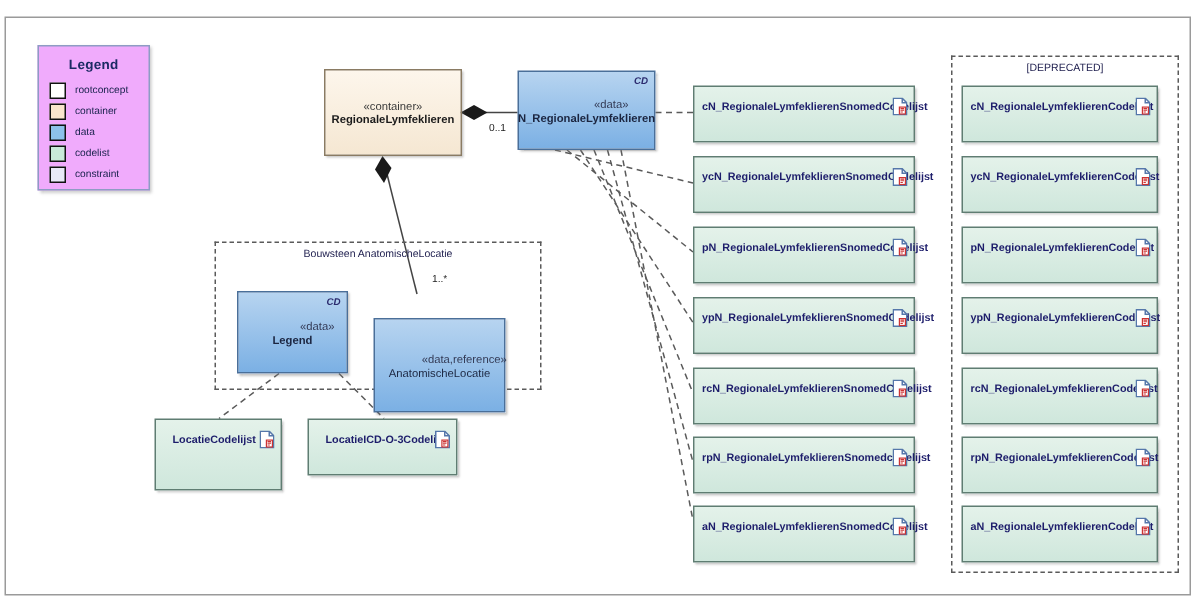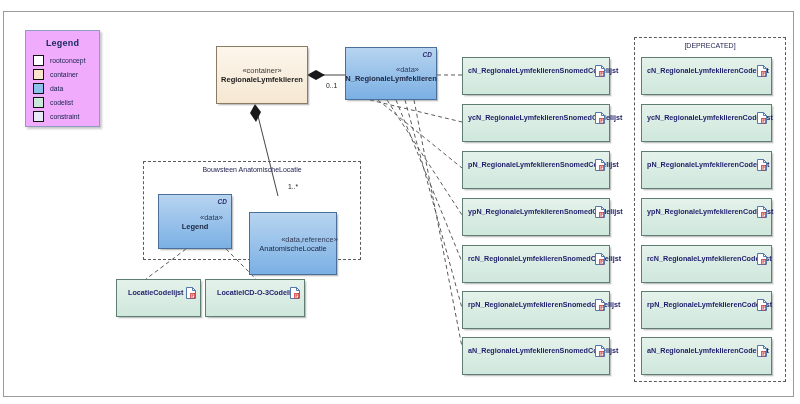--- a/index.html
+++ b/index.html
@@ -207,21 +207,21 @@
   </div>
 
   <div class="node n-data" style="left:249px;top:212px;width:88px;height:63px;">
     <div>
       <span class="stereo">«data,reference»</span>
       <span class="nm" style="font-weight:normal;">AnatomischeLocatie</span>
     </div>
   </div>
 
   <div id="locatie-codelists">
-      <div class="node n-codelist" style="left: 116px; top: 279px; width: 85px; height: 38px; position: absolute; justify-content: flex-start;">
+      <div class="node n-codelist" style="left: 103px; top: 279px; width: 85px; height: 48px; position: absolute; justify-content: flex-start;">
         <span class="cl-label" style="margin-left: 6px;">LocatieCodelijst</span>
         <span class="cl-icon"><svg viewBox="0 0 10 12" width="10" height="12">
             <path d="M0.5 0.5 H6.5 L9.5 3.5 V11.5 H0.5 Z" fill="#ffffff" stroke="#5577aa" stroke-width="1"></path>
             <path d="M6.5 0.5 V3.5 H9.5" fill="none" stroke="#5577aa" stroke-width="1"></path>
             <rect x="4.6" y="6.4" width="4" height="4.6" fill="#ffffff" stroke="#cc3333" stroke-width="0.8"></rect>
             <path d="M5.3 7.4 h2.4 M5.3 8.5 h2.4 M5.3 9.6 h1.6" stroke="#cc3333" stroke-width="0.7"></path>
           </svg></span>
       </div>
       <div class="node n-codelist" style="left: 205px; top: 279px; width: 100px; height: 38px; position: absolute; justify-content: flex-start;">
         <span class="cl-label" style="margin-left: 6px;">LocatieICD-O-3Codelijst</span>

